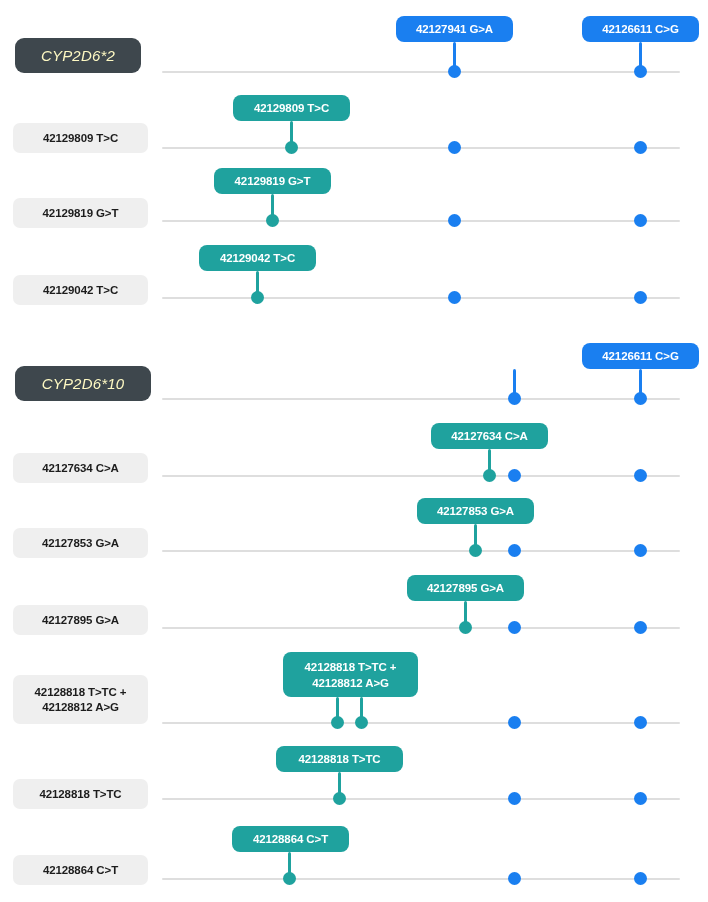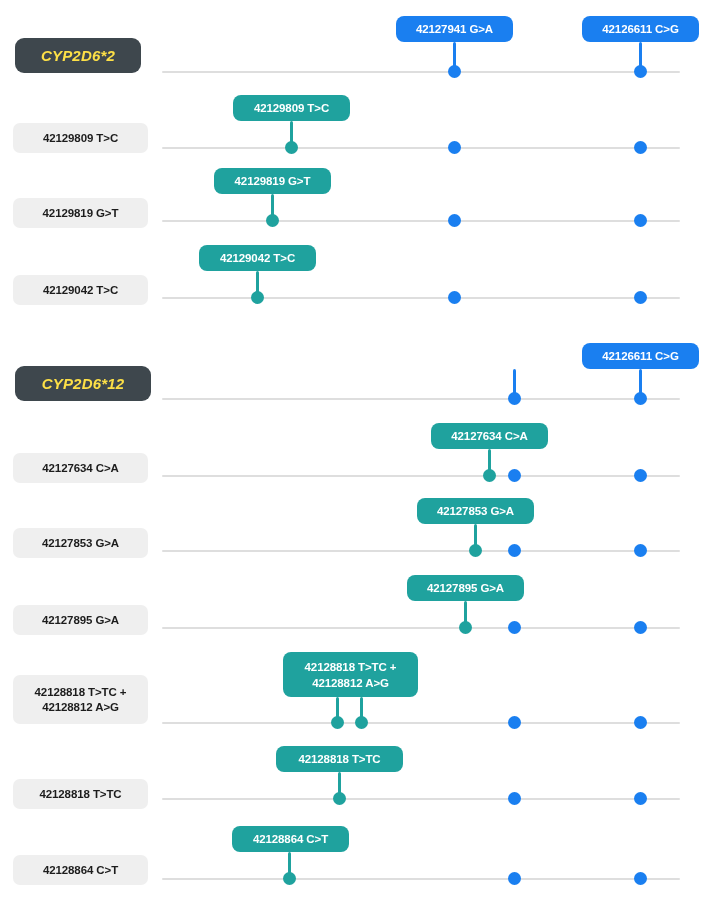--- a/index.html
+++ b/index.html
@@ -55,23 +55,23 @@
     line-height: 15px;
   }
   .left-label .ln { display: block; white-space: nowrap; }
 
   
   .allele-badge {
     position: absolute;
     box-sizing: border-box;
     background: #3e474d;
     border-radius: 9px;
-    color: #fde047;
+    color: #fef9c3;
     font-size: 15px;
-    font-weight: bold;
+    font-weight: normal;
     font-style: italic;
     letter-spacing: 0.2px;
     display: flex;
     align-items: center;
     justify-content: center;
     padding: 7px 10px;
     white-space: nowrap;
   }
 
   
@@ -184,21 +184,21 @@
     <div class="stem teal" style="left:256px;top:28px;height:23px;"></div>
     <div class="dot teal" style="left:251px;top:48px;"></div>
 
     <div class="dot blue" style="left:448px;top:48px;"></div>
     <div class="dot blue" style="left:634px;top:48px;"></div>
   </div>
 
   <div class="section-gap" style="top:322px;"></div>
 
   <div class="row" style="top:330px;height:90px;">
-    <div class="allele-badge" style="left:15px;top:36px;width:136px;height:35px;">CYP2D6*12</div>
+    <div class="allele-badge" style="left:15px;top:36px;width:136px;height:35px;">CYP2D6*10</div>
     <div class="axis-line" style="left:162px;top:68px;width:518px;"></div>
 
     <div class="stem blue" style="left:513px;top:39px;height:26px;"></div>
     <div class="dot blue" style="left:508px;top:62px;"></div>
 
     <div class="callout blue" style="left:582px;top:13px;width:117px;height:26px;">
       <span class="ln">42126611 C&gt;G</span>
     </div>
     <div class="stem blue" style="left:639px;top:39px;height:26px;"></div>
     <div class="dot blue" style="left:634px;top:62px;"></div>

